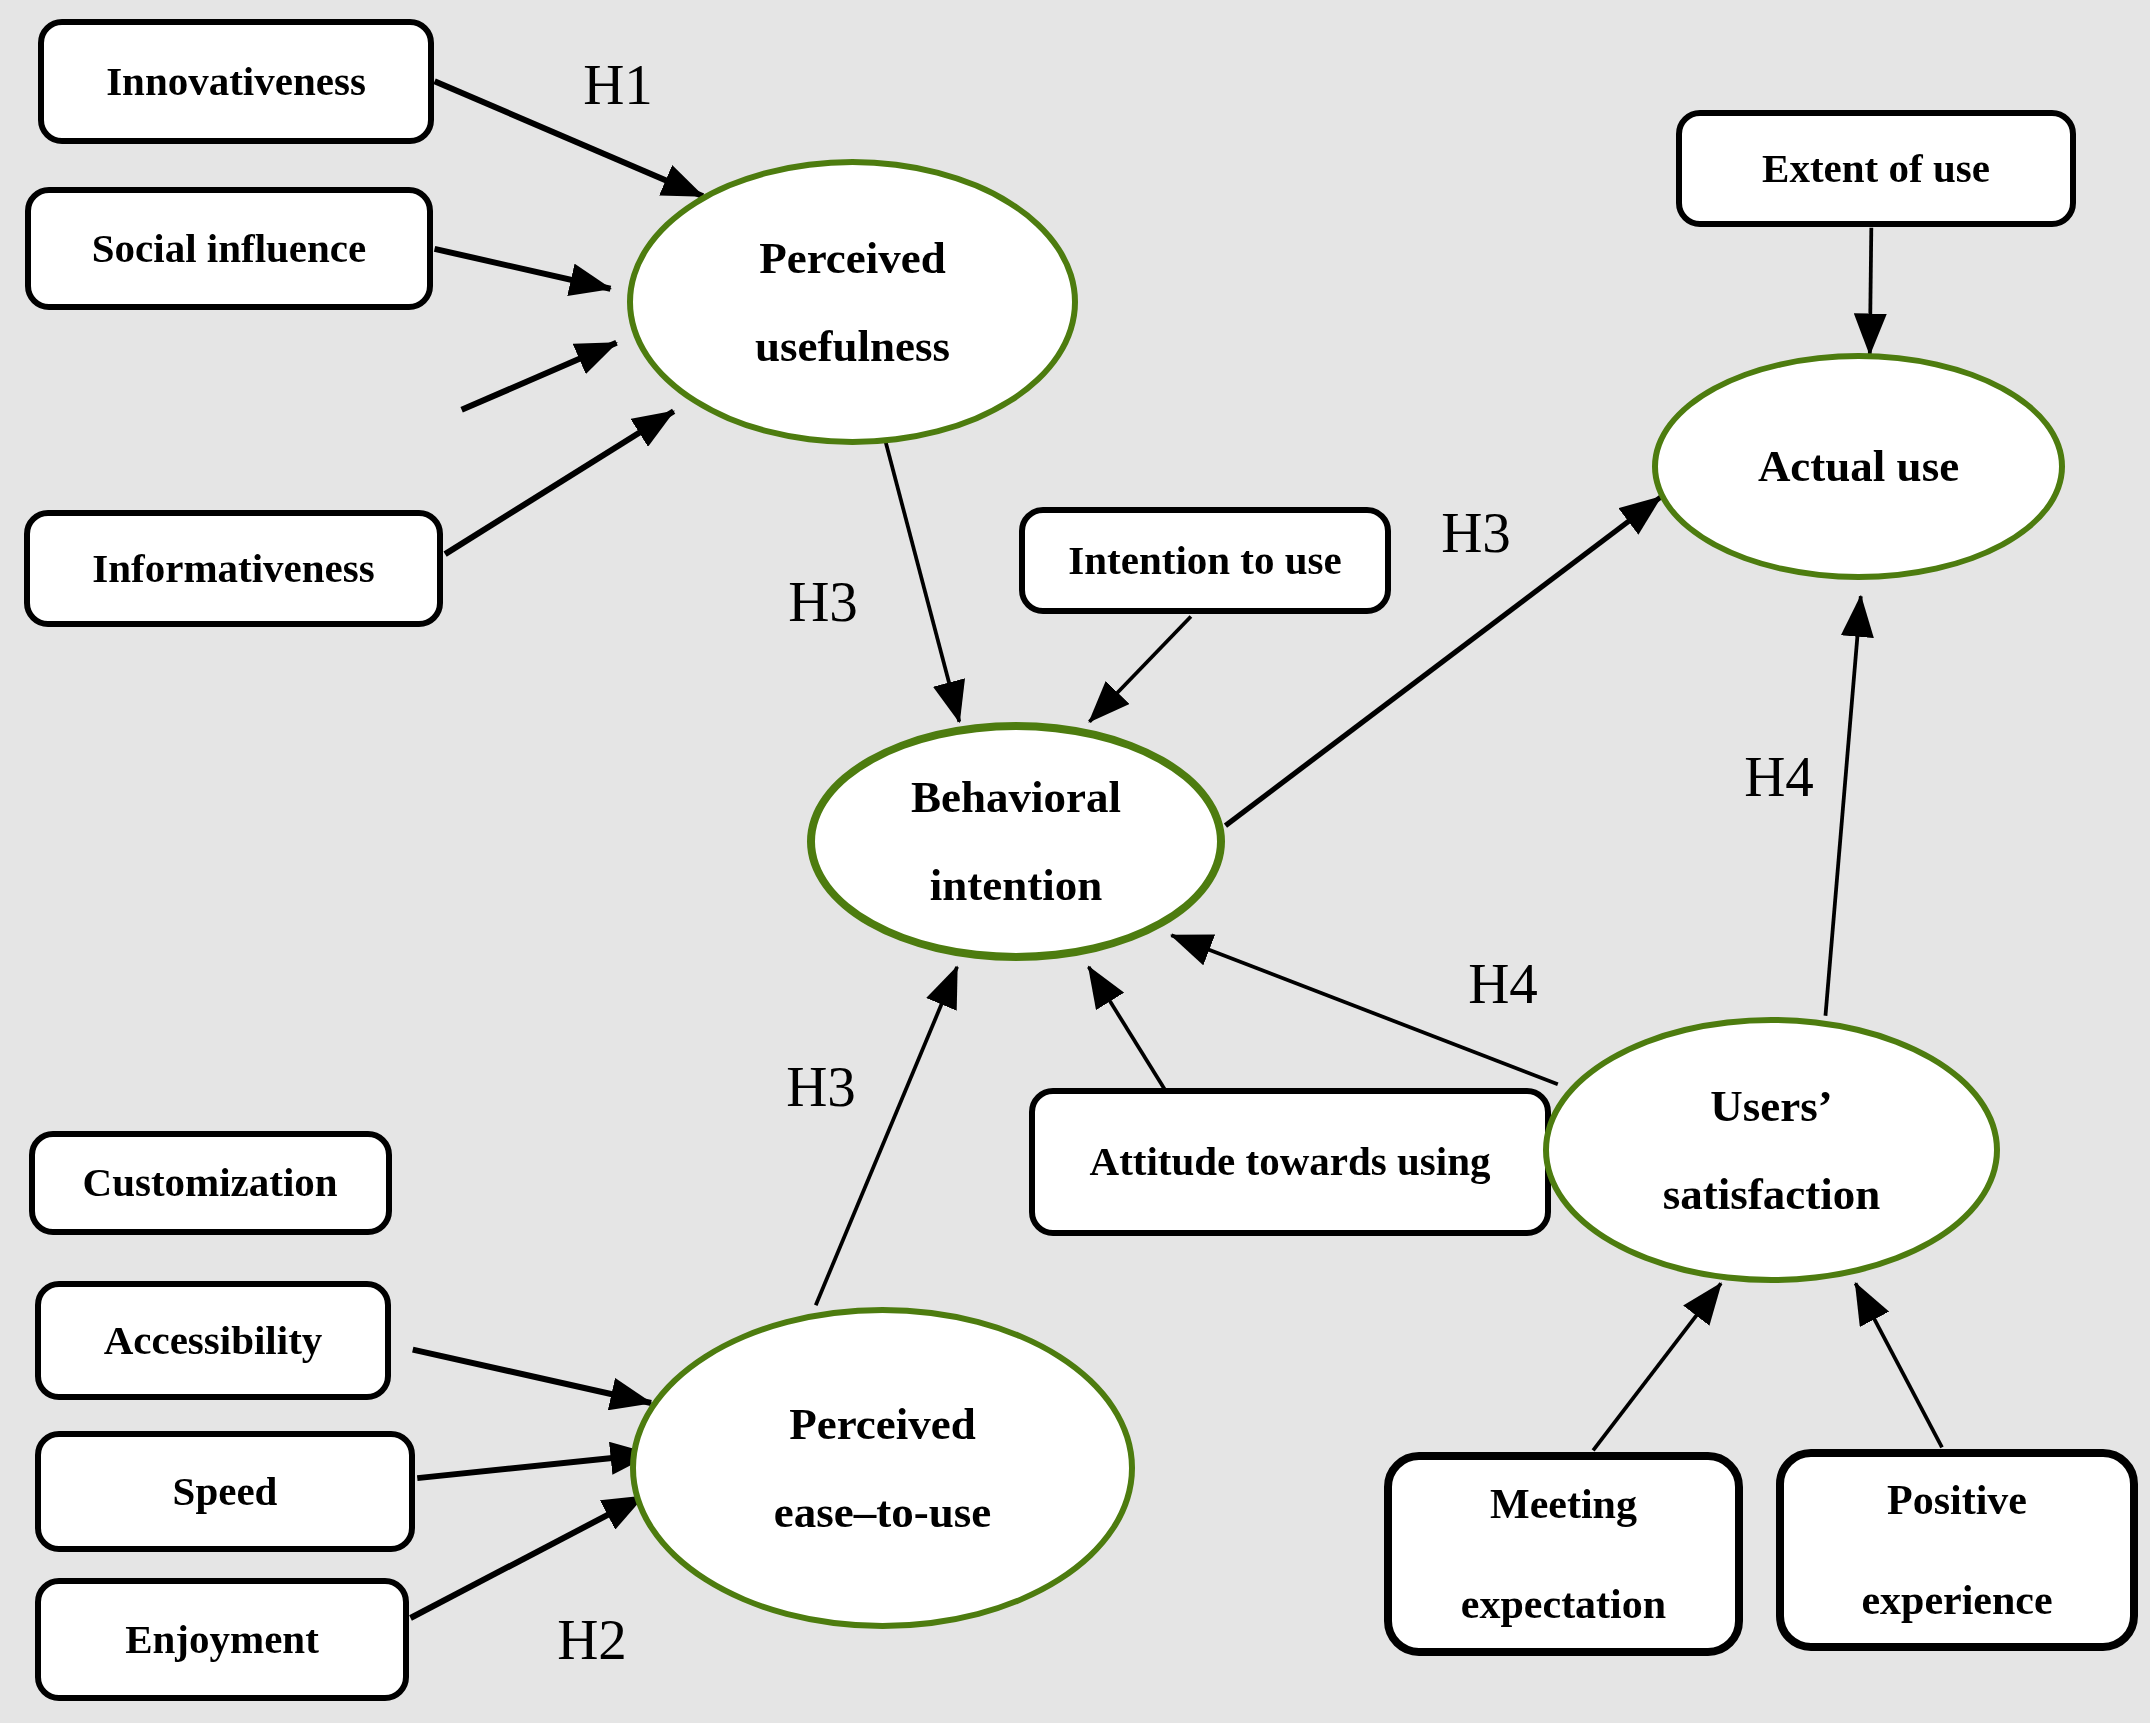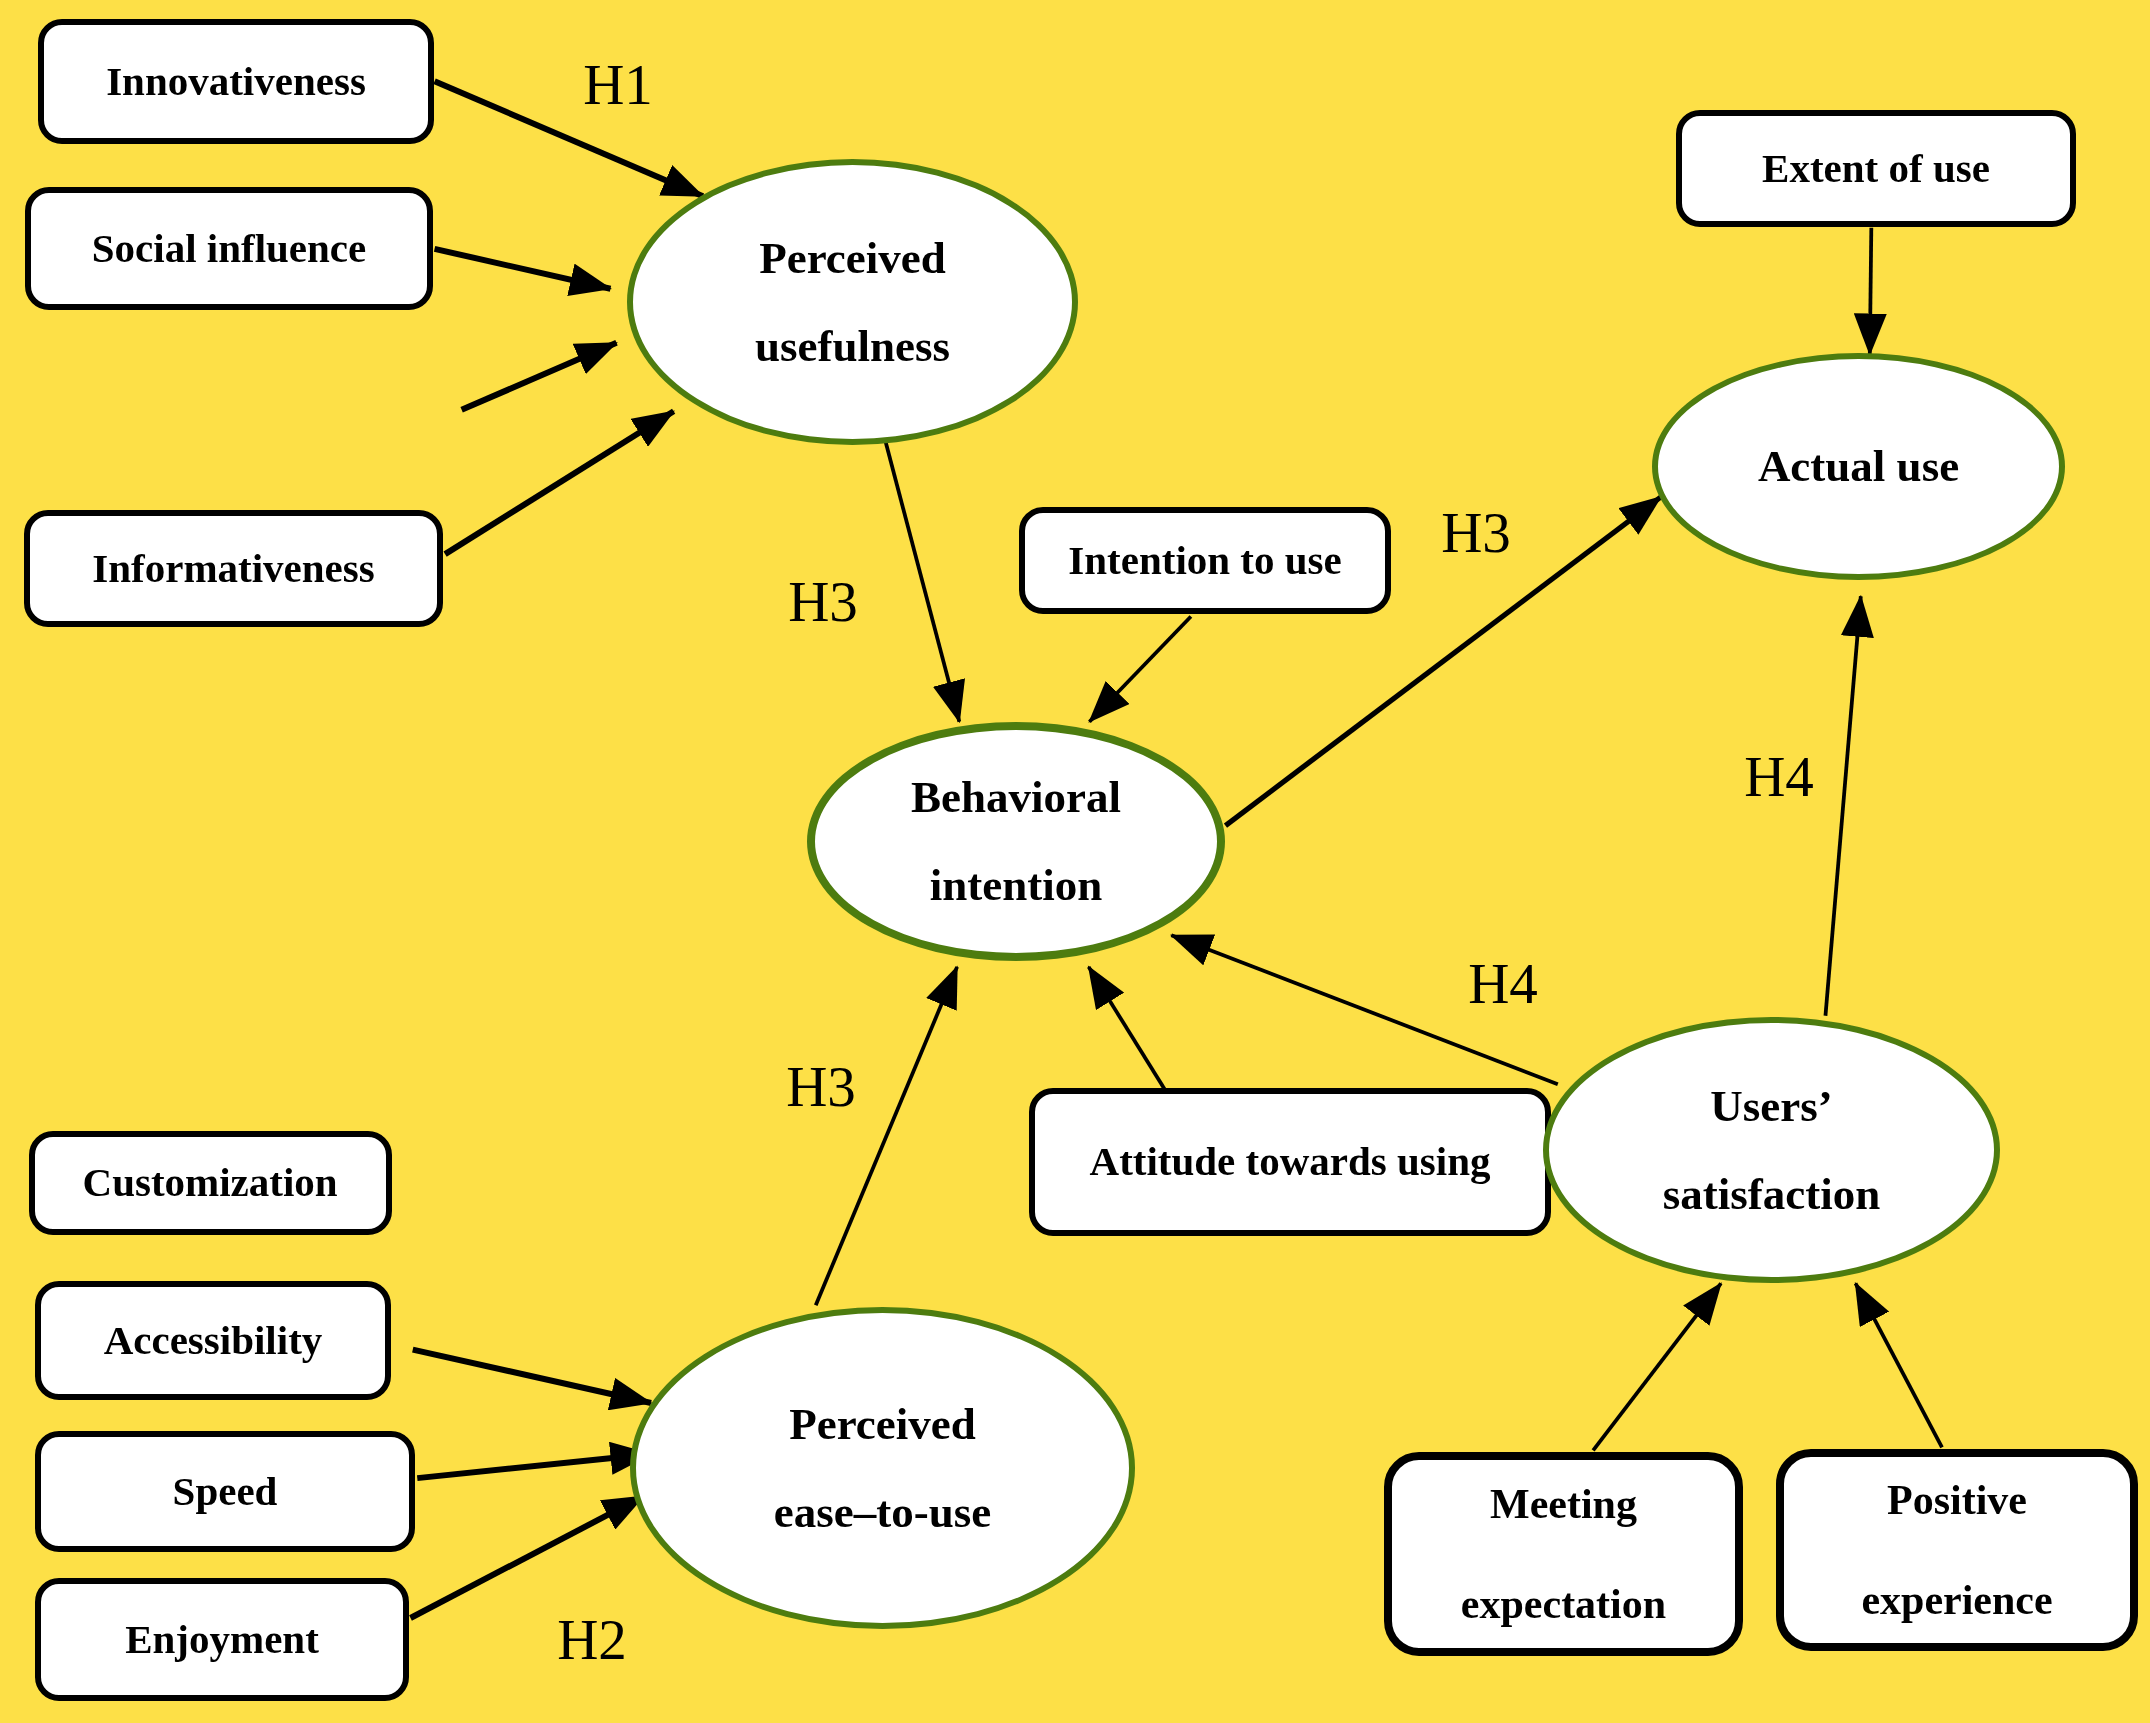--- a/index.html
+++ b/index.html
@@ -4,21 +4,21 @@
 <style>
   html, body {
     margin: 0;
     padding: 0;
     background: #ffffff;
   }
   .canvas {
     position: relative;
     width: 2151px;
     height: 1724px;
-    background: #fde047;
+    background: #e5e5e5;
     font-family: "Liberation Serif", serif;
     color: #000000;
     overflow: hidden;
   }
   .edges {
     position: absolute;
     left: 0;
     top: 0;
     width: 2151px;
     height: 1724px;

